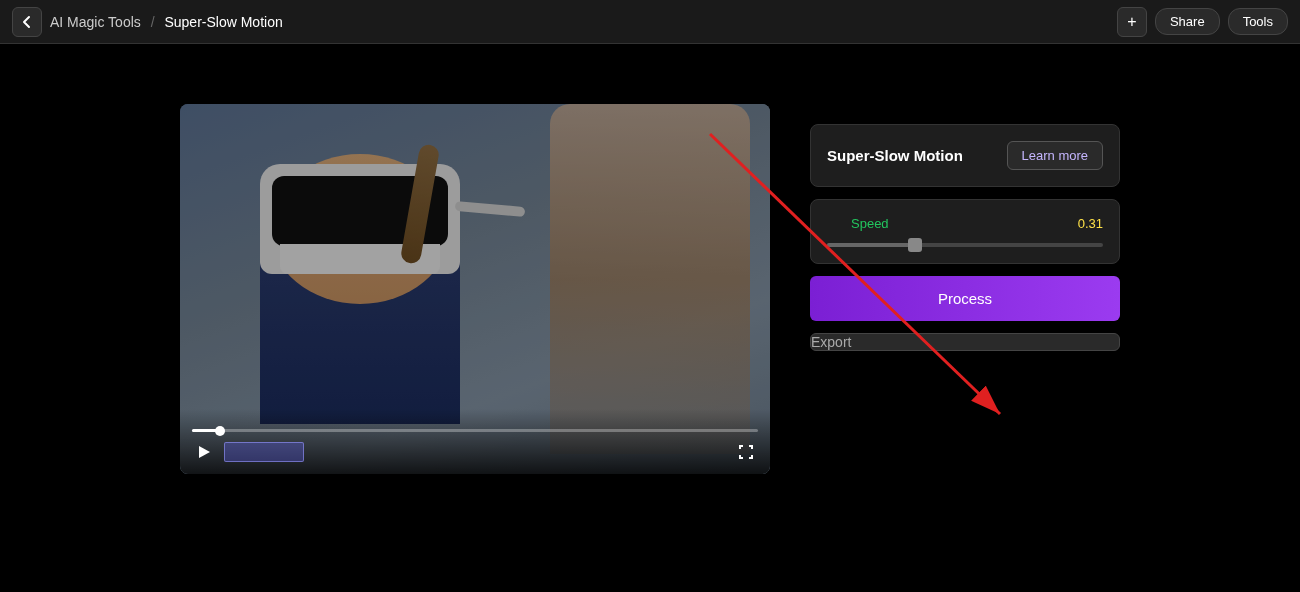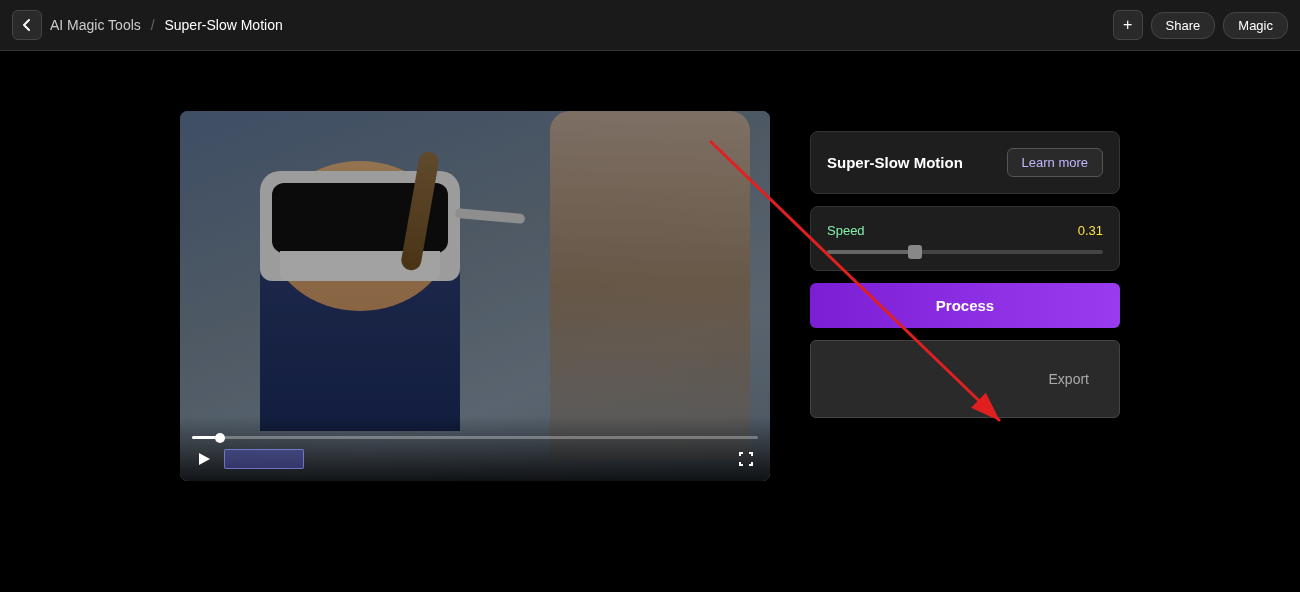--- a/index.html
+++ b/index.html
@@ -13,21 +13,21 @@
       overflow: hidden;
       position: relative;
     }
 
     
     .topbar {
       display: flex;
       align-items: center;
       justify-content: space-between;
       background: #1a1a1a;
-      height: 51px;
+      height: 44px;
       padding: 0 12px;
       border-bottom: 1px solid #333;
     }
     .topbar-left {
       display: flex;
       align-items: center;
       gap: 8px;
     }
     .back-btn {
       background: #2a2a2a;
@@ -265,21 +265,22 @@
 
     .speed-header {
       display: flex;
       align-items: center;
       justify-content: space-between;
       margin-bottom: 12px;
     }
 
     .speed-label {
       font-size: 13px;
-      color: #86efac;
+      color: #22c55e;
+      margin-left: 24px;
     }
 
     .speed-value {
       font-size: 13px;
       color: #fde047;
     }
 
     .speed-slider-track {
       width: 100%;
       height: 4px;
@@ -304,37 +305,37 @@
       border-radius: 3px;
     }
 
     .process-btn {
       background: #8b2be2;
       background: linear-gradient(90deg, #7b1fd4, #9b3bf0);
       border: none;
       border-radius: 6px;
       color: #fff;
       font-size: 15px;
-      font-weight: 700;
+      font-weight: 400;
       padding: 14px;
       width: 100%;
       cursor: pointer;
       text-align: center;
     }
 
     .export-btn {
       background: #2a2a2a;
       border: 1px solid #444;
       border-radius: 6px;
       color: #aaa;
       font-size: 14px;
-      padding: 30px;
-      width: 100%;
-      cursor: pointer;
-      text-align: right;
+      padding: 0;
+      width: 100%;
+      cursor: pointer;
+      text-align: left;
     }
   </style>
 </head>
 <body>
 
 <div class="topbar">
   <div class="topbar-left">
     <button class="back-btn">
       <svg width="14" height="14" viewBox="0 0 14 14" fill="none">
         <path d="M9 2L4 7L9 12" stroke="#fff" stroke-width="2" stroke-linecap="round" stroke-linejoin="round"></path>
@@ -342,21 +343,21 @@
     </button>
     <span class="topbar-title">
       <span>AI Magic Tools</span>
       <span class="separator">/</span>
       <span class="current">Super-Slow Motion</span>
     </span>
   </div>
   <div class="topbar-right">
     <button class="plus-btn">+</button>
     <button class="share-btn">Share</button>
-    <button class="reset-btn">Magic</button>
+    <button class="reset-btn">Tools</button>
   </div>
 </div>
 
 <div class="main-content">
 
   <div style="position:relative;">
     <div class="video-container">
 
       <div class="video-thumbnail">
         <div class="scene-bg"></div>

